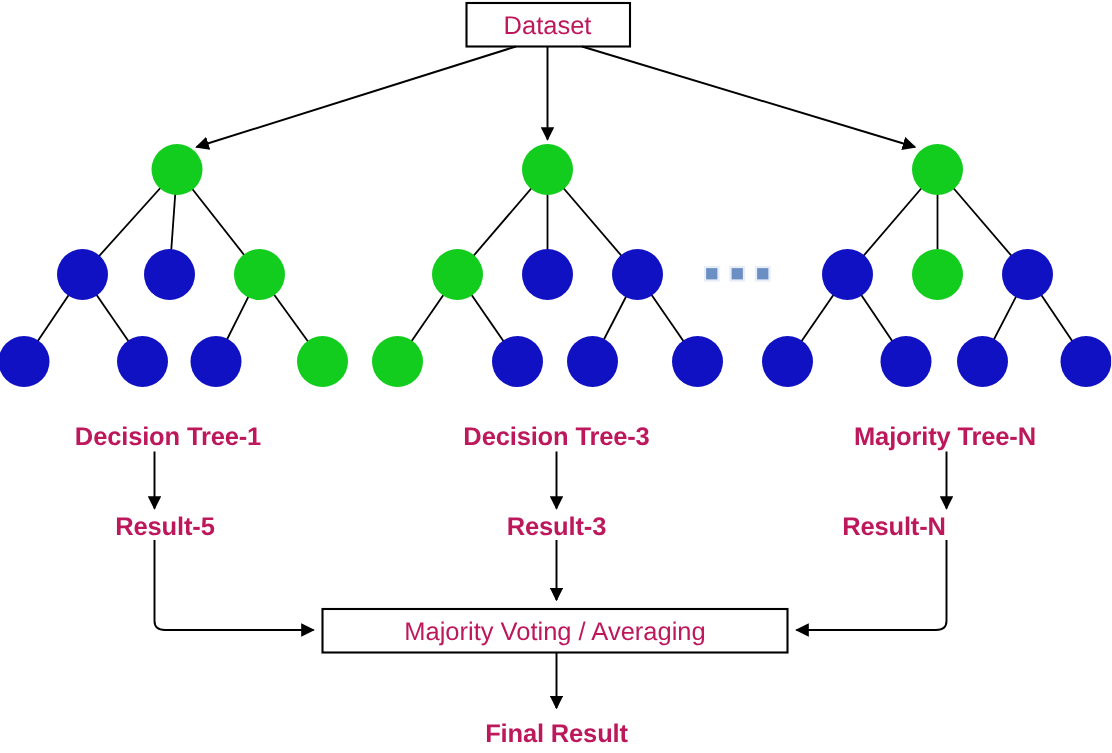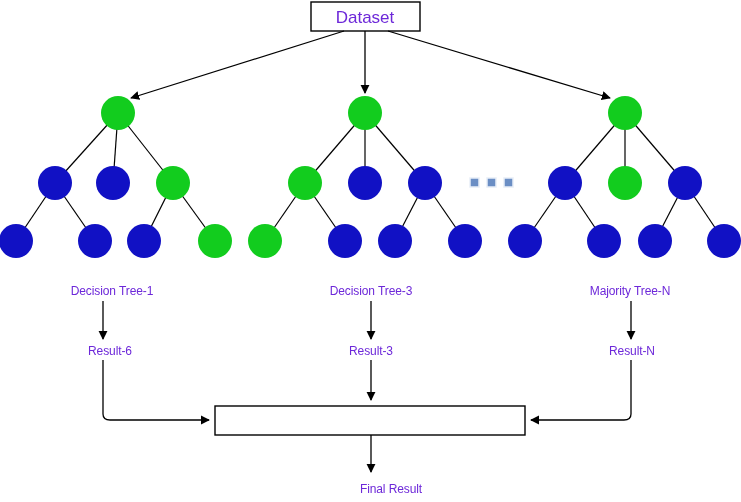--- a/index.html
+++ b/index.html
@@ -42,29 +42,29 @@
     stroke: #000000;
     stroke-width: 1.4;
   }
   .ellipsis-square {
     fill: #6b8ec4;
     stroke: #e8eef7;
     stroke-width: 1.5;
   }
   .lbl {
     position: absolute;
-    color: #6d28d9;
+    color: #be185d;
     white-space: nowrap;
     transform: translate(-50%, -50%);
     text-align: right;
     line-height: 1;
   }
   .lbl-bold {
-    font-weight: normal;
-    font-size: 12px;
+    font-weight: bold;
+    font-size: 17px;
     letter-spacing: -0.1px;
   }
   .lbl-plain {
     font-weight: normal;
     font-size: 17px;
   }
 </style>
 </head>
 <body>
 
@@ -161,19 +161,20 @@
 
     <line class="flow-line" x1="371" y1="435" x2="371" y2="472" marker-end="url(#arrow)"></line>
   </svg>
 
   <div class="lbl lbl-plain" style="left:365px; top:17px;">Dataset</div>
 
   <div class="lbl lbl-bold" style="left:112px; top:291px;">Decision Tree-1</div>
   <div class="lbl lbl-bold" style="left:371px; top:291px;">Decision Tree-3</div>
   <div class="lbl lbl-bold" style="left:630px; top:291px;">Majority Tree-N</div>
 
-  <div class="lbl lbl-bold" style="left:110px; top:351px;">Result-6</div>
+  <div class="lbl lbl-bold" style="left:110px; top:351px;">Result-5</div>
   <div class="lbl lbl-bold" style="left:371px; top:351px;">Result-3</div>
-  <div class="lbl lbl-bold" style="left:632px; top:351px;">Result-N</div>
+  <div class="lbl lbl-bold" style="left:596px; top:351px;">Result-N</div>
 
+  <div class="lbl lbl-plain" style="left:370px; top:421px;">Majority Voting / Averaging</div>
 
-  <div class="lbl lbl-bold" style="left:371px; top:489px;margin-left:20px;">Final Result</div>
+  <div class="lbl lbl-bold" style="left:371px; top:489px;">Final Result</div>
 </div>
 
 </body></html>

